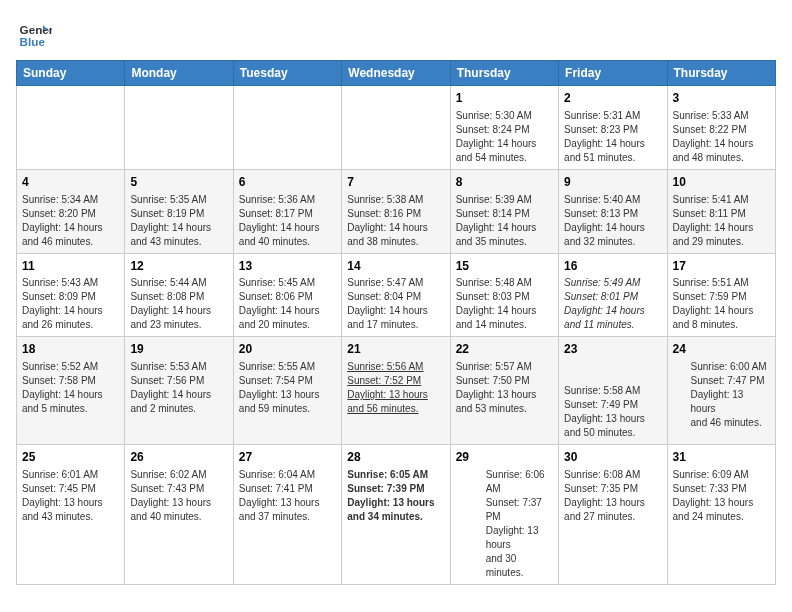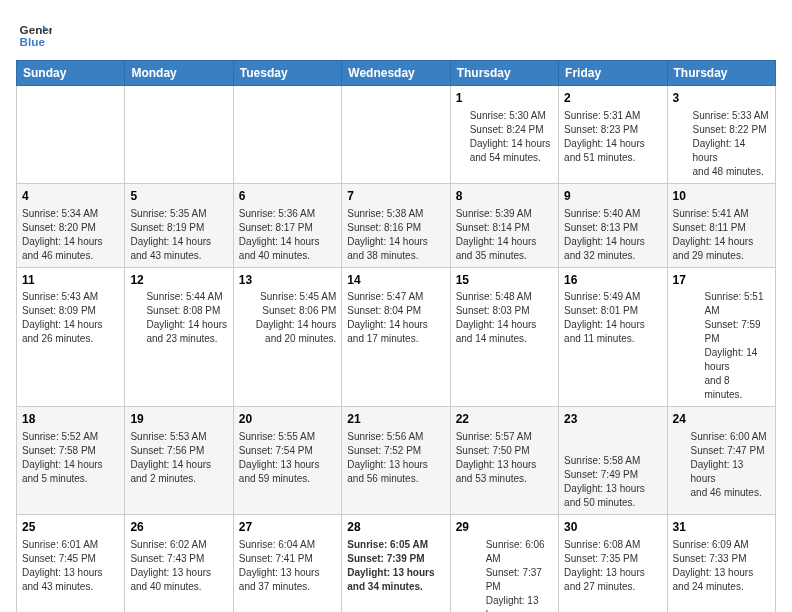--- a/index.html
+++ b/index.html
@@ -112,35 +112,35 @@
       </tr>
   </thead>
   <tbody id="calendar-body">
   <tr>
         <td class="empty-cell"></td>
         <td class="empty-cell"></td>
         <td class="empty-cell"></td>
         <td class="empty-cell"></td>
         <td>
           <span class="day-num">1</span>
-          <div class="day-info" style="white-space: pre-line; margin-left: 14px;">Sunrise: 5:30 AM
+          <div class="day-info" style="white-space: pre-line;">Sunrise: 5:30 AM
 Sunset: 8:24 PM
 Daylight: 14 hours
 and 54 minutes.</div>
         </td>
         <td>
           <span class="day-num">2</span>
           <div class="day-info" style="white-space: pre-line;">Sunrise: 5:31 AM
 Sunset: 8:23 PM
 Daylight: 14 hours
 and 51 minutes.</div>
         </td>
         <td>
           <span class="day-num">3</span>
-          <div class="day-info" style="white-space: pre-line; margin-left: 20px;">Sunrise: 5:33 AM
+          <div class="day-info" style="white-space: pre-line;">Sunrise: 5:33 AM
 Sunset: 8:22 PM
 Daylight: 14 hours
 and 48 minutes.</div>
         </td>
       </tr>
       <tr>
         <td>
           <span class="day-num">4</span>
           <div class="day-info" style="white-space: pre-line;">Sunrise: 5:34 AM
 Sunset: 8:20 PM
@@ -193,56 +193,56 @@
       <tr>
         <td>
           <span class="day-num">11</span>
           <div class="day-info" style="white-space: pre-line;">Sunrise: 5:43 AM
 Sunset: 8:09 PM
 Daylight: 14 hours
 and 26 minutes.</div>
         </td>
         <td>
           <span class="day-num">12</span>
-          <div class="day-info" style="white-space: pre-line; margin-left: 16px;">Sunrise: 5:44 AM
+          <div class="day-info" style="white-space: pre-line;">Sunrise: 5:44 AM
 Sunset: 8:08 PM
 Daylight: 14 hours
 and 23 minutes.</div>
         </td>
         <td>
           <span class="day-num">13</span>
-          <div class="day-info" style="white-space: pre-line; text-align: right;">Sunrise: 5:45 AM
+          <div class="day-info" style="white-space: pre-line;">Sunrise: 5:45 AM
 Sunset: 8:06 PM
 Daylight: 14 hours
 and 20 minutes.</div>
         </td>
         <td>
           <span class="day-num">14</span>
           <div class="day-info" style="white-space: pre-line;">Sunrise: 5:47 AM
 Sunset: 8:04 PM
 Daylight: 14 hours
 and 17 minutes.</div>
         </td>
         <td>
           <span class="day-num">15</span>
           <div class="day-info" style="white-space: pre-line;">Sunrise: 5:48 AM
 Sunset: 8:03 PM
 Daylight: 14 hours
 and 14 minutes.</div>
         </td>
         <td>
           <span class="day-num">16</span>
-          <div class="day-info" style="white-space: pre-line;">Sunrise: 5:49 AM
+          <div class="day-info" style="white-space: pre-line; font-style: italic;">Sunrise: 5:49 AM
 Sunset: 8:01 PM
 Daylight: 14 hours
 and 11 minutes.</div>
         </td>
         <td>
           <span class="day-num">17</span>
-          <div class="day-info" style="white-space: pre-line; margin-left: 32px;">Sunrise: 5:51 AM
+          <div class="day-info" style="white-space: pre-line;">Sunrise: 5:51 AM
 Sunset: 7:59 PM
 Daylight: 14 hours
 and 8 minutes.</div>
         </td>
       </tr>
       <tr>
         <td>
           <span class="day-num">18</span>
           <div class="day-info" style="white-space: pre-line;">Sunrise: 5:52 AM
 Sunset: 7:58 PM
@@ -258,21 +258,21 @@
         </td>
         <td>
           <span class="day-num">20</span>
           <div class="day-info" style="white-space: pre-line;">Sunrise: 5:55 AM
 Sunset: 7:54 PM
 Daylight: 13 hours
 and 59 minutes.</div>
         </td>
         <td>
           <span class="day-num">21</span>
-          <div class="day-info" style="white-space: pre-line;">Sunrise: 5:56 AM
+          <div class="day-info" style="white-space: pre-line; text-decoration: underline;">Sunrise: 5:56 AM
 Sunset: 7:52 PM
 Daylight: 13 hours
 and 56 minutes.</div>
         </td>
         <td>
           <span class="day-num">22</span>
           <div class="day-info" style="white-space: pre-line;">Sunrise: 5:57 AM
 Sunset: 7:50 PM
 Daylight: 13 hours
 and 53 minutes.</div>

